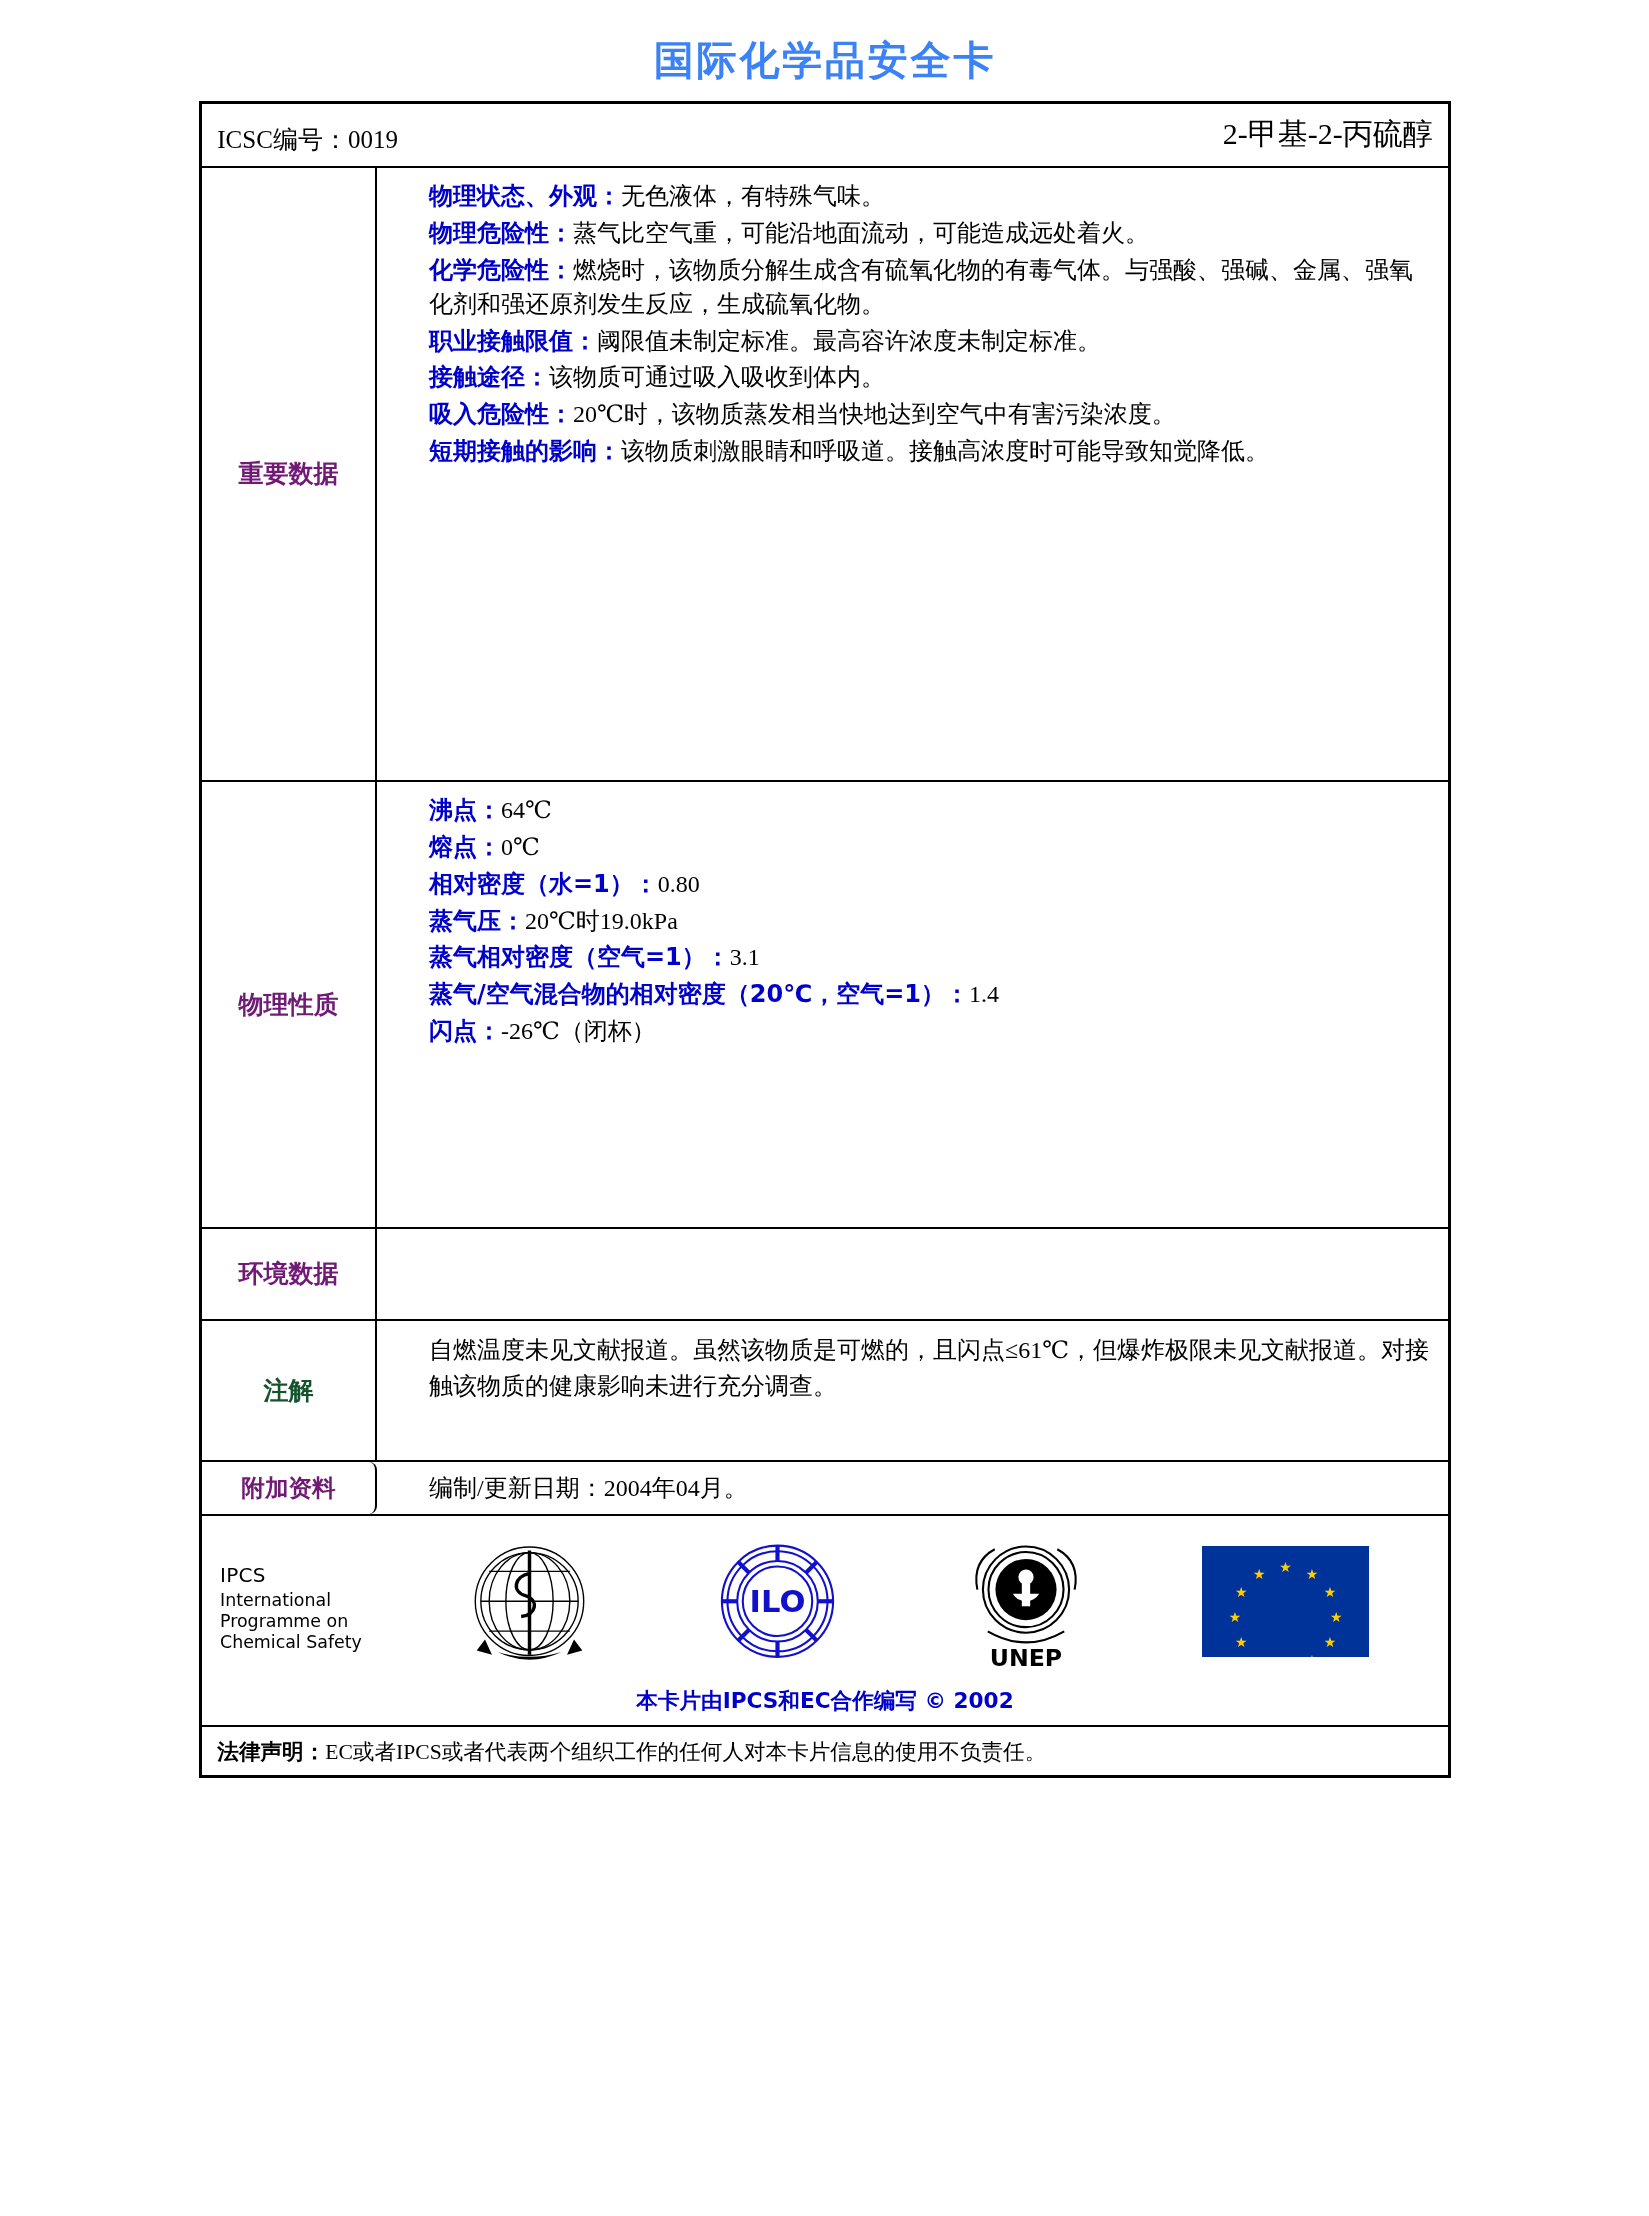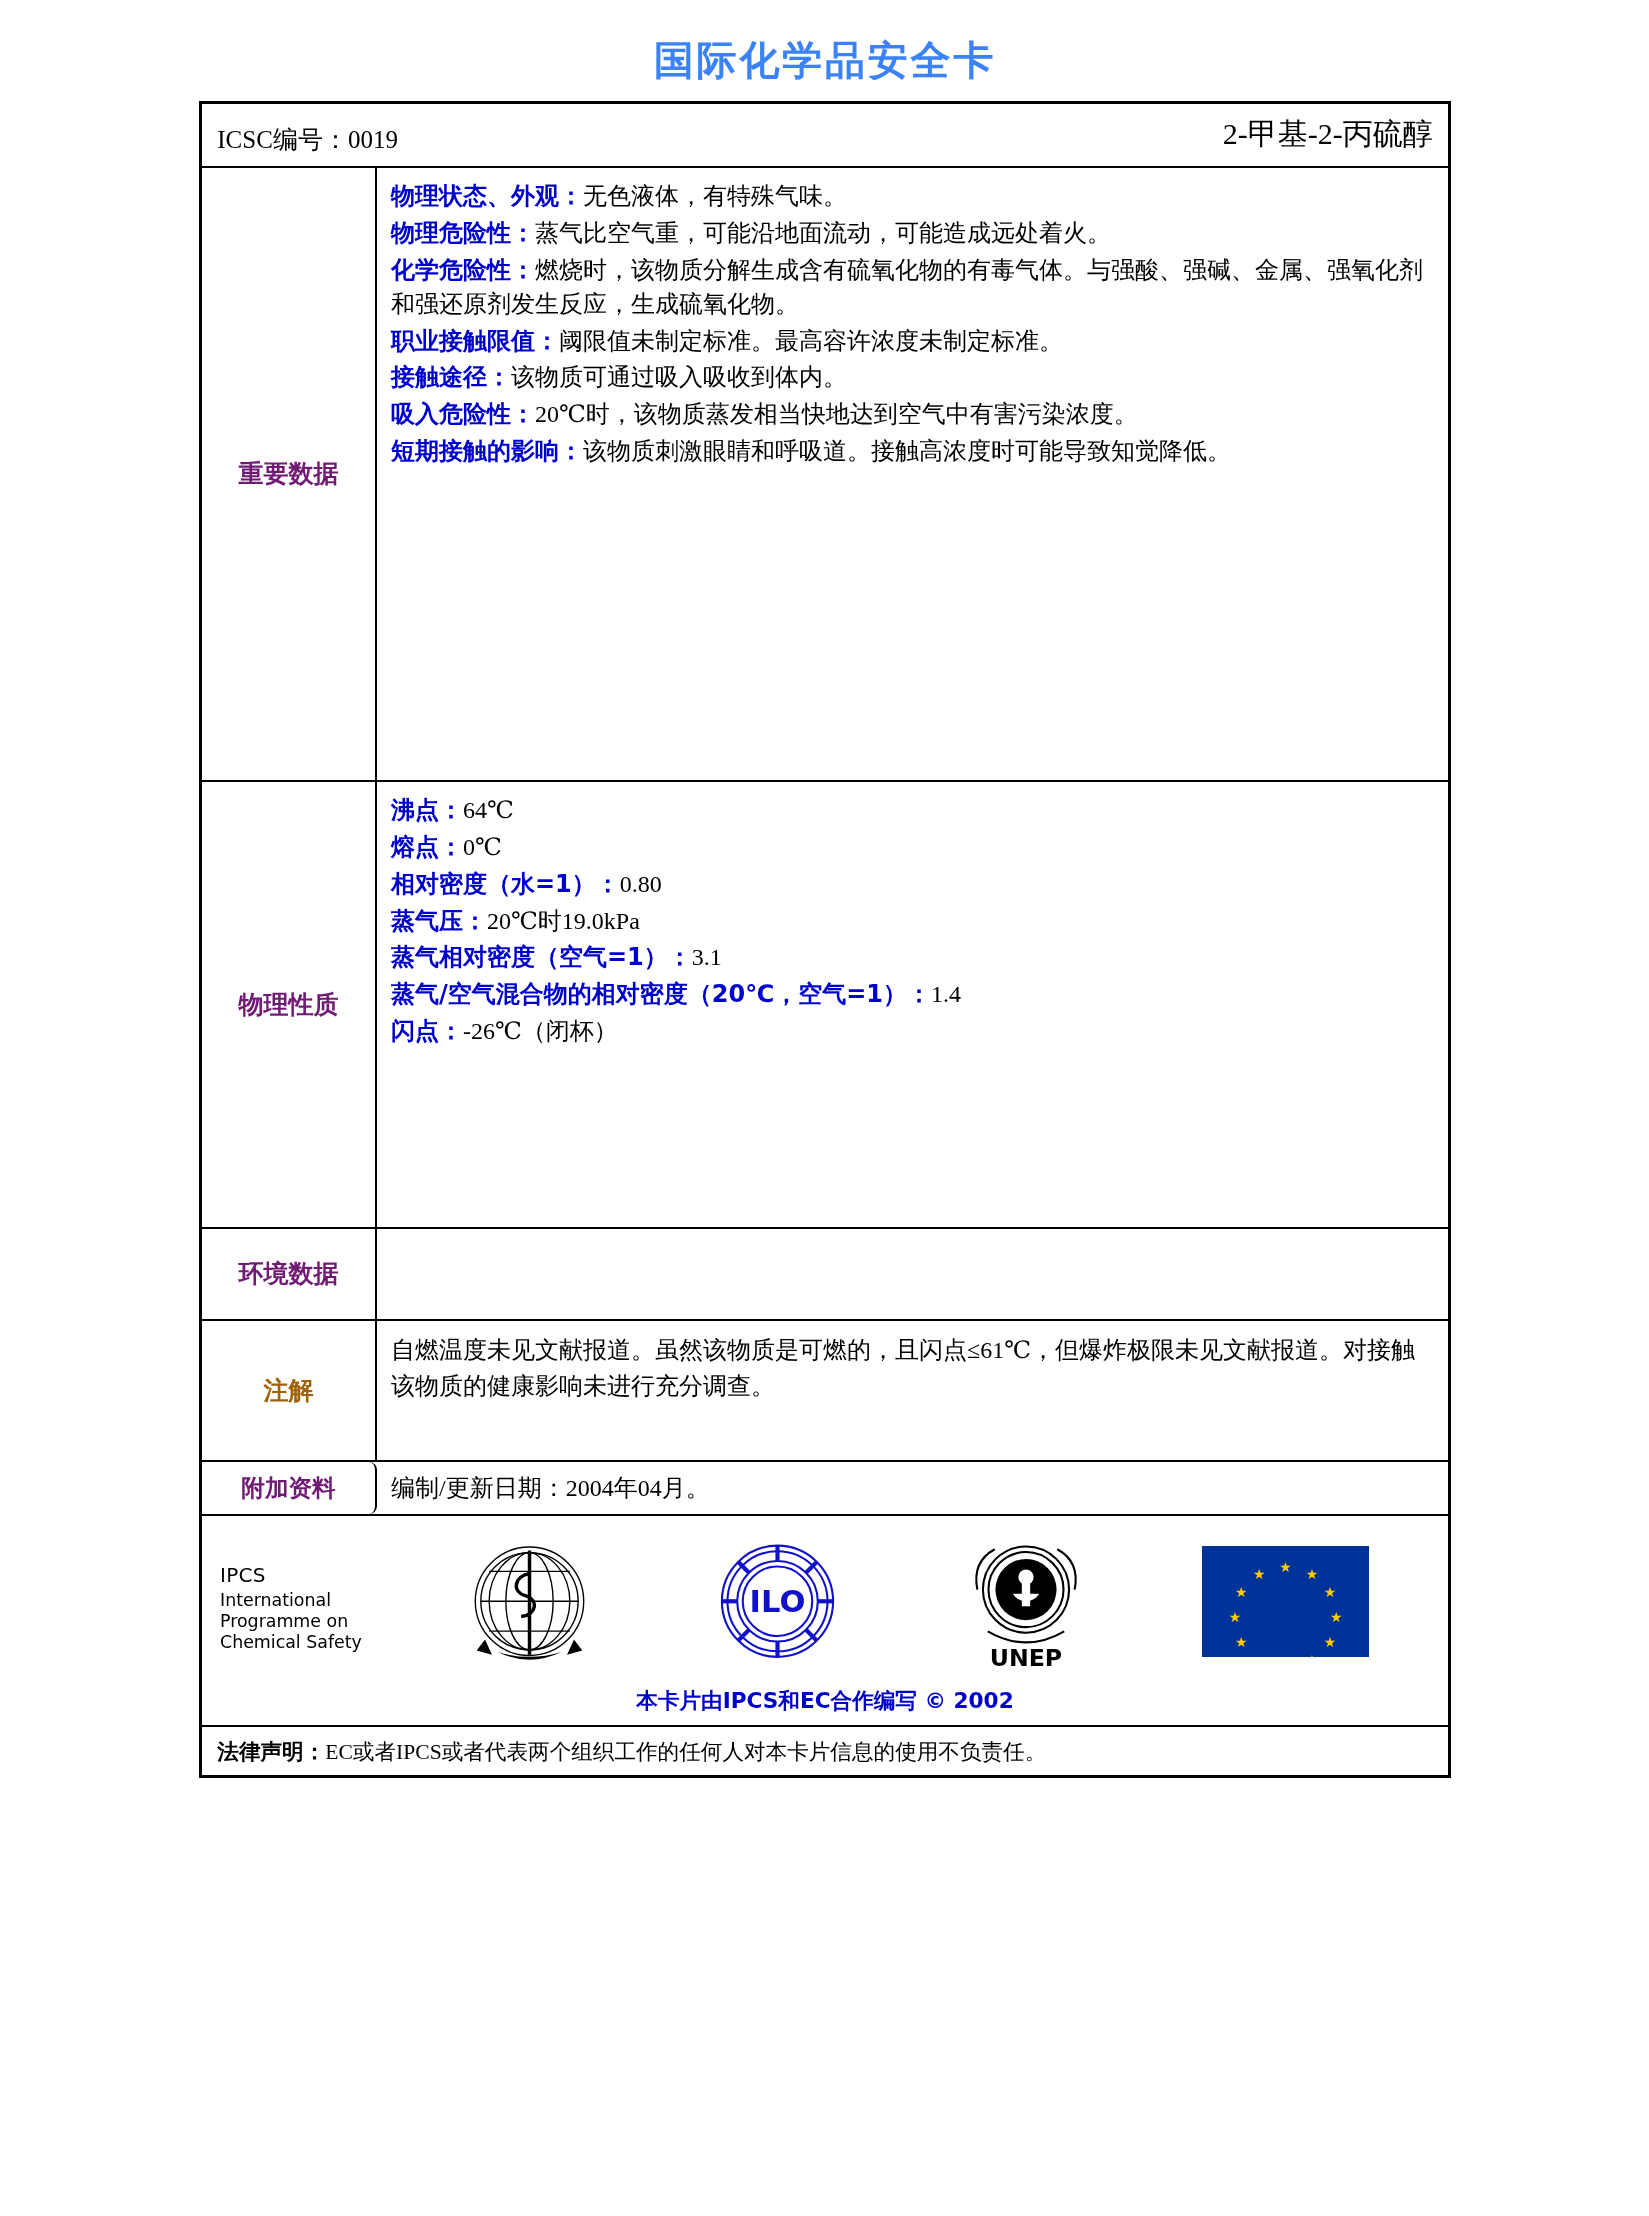--- a/index.html
+++ b/index.html
@@ -69,29 +69,30 @@
     font-size: 25px;
     display: flex;
     align-items: center;
     justify-content: center;
     text-align: center;
     box-sizing: border-box;
     padding: 7px 4.2px;
     font-family: "DejaVu Sans", "Liberation Sans", sans-serif;
   }
   .labelcell.red {
-    color: #a16207;
+    color: #14532d;
   }
   .contentcell {
     flex: 1;
     padding: 11px 14px 14px 14px;
     box-sizing: border-box;
     font-size: 24px;
     line-height: 1.42;
     color: #000;
+    margin-left: 38px;
   }
   .entry {
     margin-bottom: 2.8px;
   }
   .entry .k {
     color: #0000cc;
     font-weight: bold;
     font-family: "DejaVu Sans", "Liberation Sans", sans-serif;
   }
   .entry .v {

